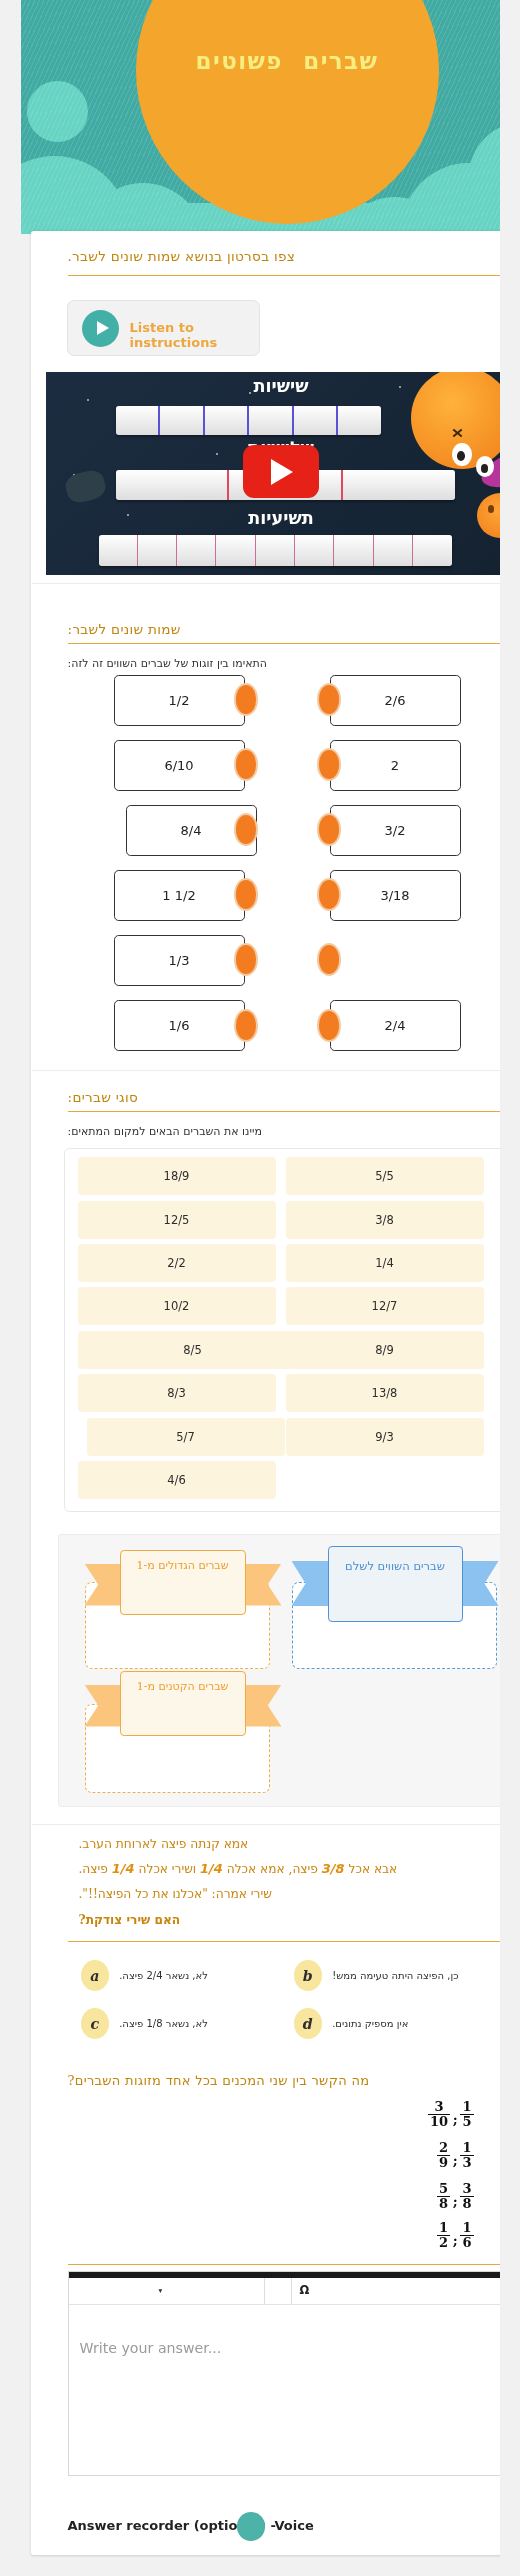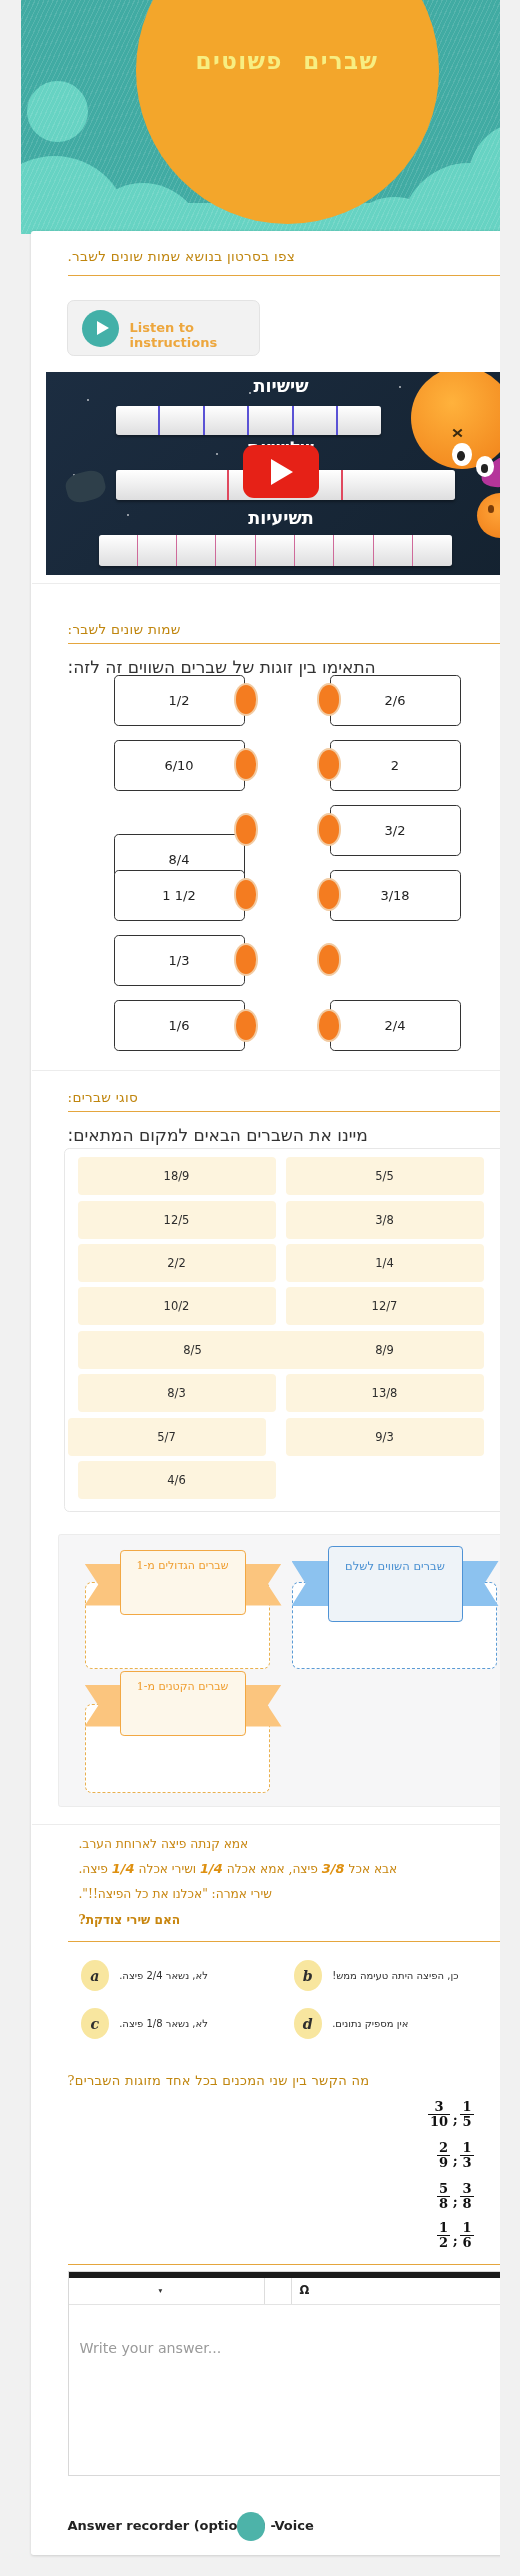--- a/index.html
+++ b/index.html
@@ -17,21 +17,21 @@
      font-family:"DejaVu Serif","DejaVu Sans",serif;font-weight:bold;font-size:23px;color:#f7ee82;
      letter-spacing:1.4px;word-spacing:11px;}
 
   .card{left:10.2px;top:231px;width:501px;height:2324px;background:#ffffff;border-radius:2.7px;
         box-shadow:0 0.7px 2.7px rgba(0,0,0,0.14);}
   .divider{height:0.7px;background:#ececec;left:11px;width:499px;}
 
   .sec-title{font-family:"DejaVu Serif","DejaVu Sans",serif;font-size:13.6px;color:#c0860f;
      direction:rtl;text-align:left;letter-spacing:0.3px;}
   .underline{height:1.4px;background:#e5a63e;left:47px;width:434px;}
-  .instr{font-size:17px;color:#333;direction:rtl;text-align:left;}
+  .instr{font-size:11px;color:#333;direction:rtl;text-align:left;}
 
   
   .listen{left:46px;top:300px;width:191px;height:54px;background:#f2f2f2;border:0.7px solid #e3e3e3;
      border-radius:6.8px;cursor:pointer;}
   .listen-circle{position:absolute;left:14.2px;top:8.8px;width:37px;height:37px;border-radius:50%;background:#43b0a8;}
   .listen-tri{position:absolute;left:15px;top:11px;width:0;height:0;border-left:12.2px solid #fff;
      border-top:7.5px solid transparent;border-bottom:7.5px solid transparent;}
   .listen-label{position:absolute;left:62px;top:19px;font-size:13px;color:#eda73e;font-weight:bold;}
 
   
@@ -207,21 +207,21 @@
 
   <div class="mbox" style="left:93px;top:740px;">
       <span>6/10</span>
     </div>
   <div class="mbox" style="left:309px;top:740px;">
       <span>2</span>
     </div>
   <div class="dot" style="left:215px;top:750px;"></div>
   <div class="dot" style="left:298px;top:750px;"></div>
 
-  <div class="mbox" style="left:93px;top:805px;margin-top:29px;">
+  <div class="mbox" style="left:105px;top:805px;">
       <span>8/4</span>
     </div>
   <div class="mbox" style="left:309px;top:805px;">
       <span>3/2</span>
     </div>
   <div class="dot" style="left:215px;top:815px;"></div>
   <div class="dot" style="left:298px;top:815px;"></div>
 
   <div class="mbox" style="left:93px;top:870px;">
       <span>1 1/2</span>
@@ -283,21 +283,21 @@
     </div>
   <div class="chip" style="left:265px;top:1331px;">
       <span>8/9</span>
     </div>
   <div class="chip" style="left:57px;top:1374px;">
       <span>8/3</span>
     </div>
   <div class="chip" style="left:265px;top:1374px;justify-content:center;">
       <span>13/8</span>
     </div>
-  <div class="chip" style="left:47px;top:1418px;">
+  <div class="chip" style="left:66px;top:1418px;">
       <span>5/7</span>
     </div>
   <div class="chip" style="left:265px;top:1418px;">
       <span>9/3</span>
     </div>
   <div class="chip" style="left:57px;top:1461px;">
       <span>4/6</span>
     </div>
 
   <div class="abs dzwrap"></div>

